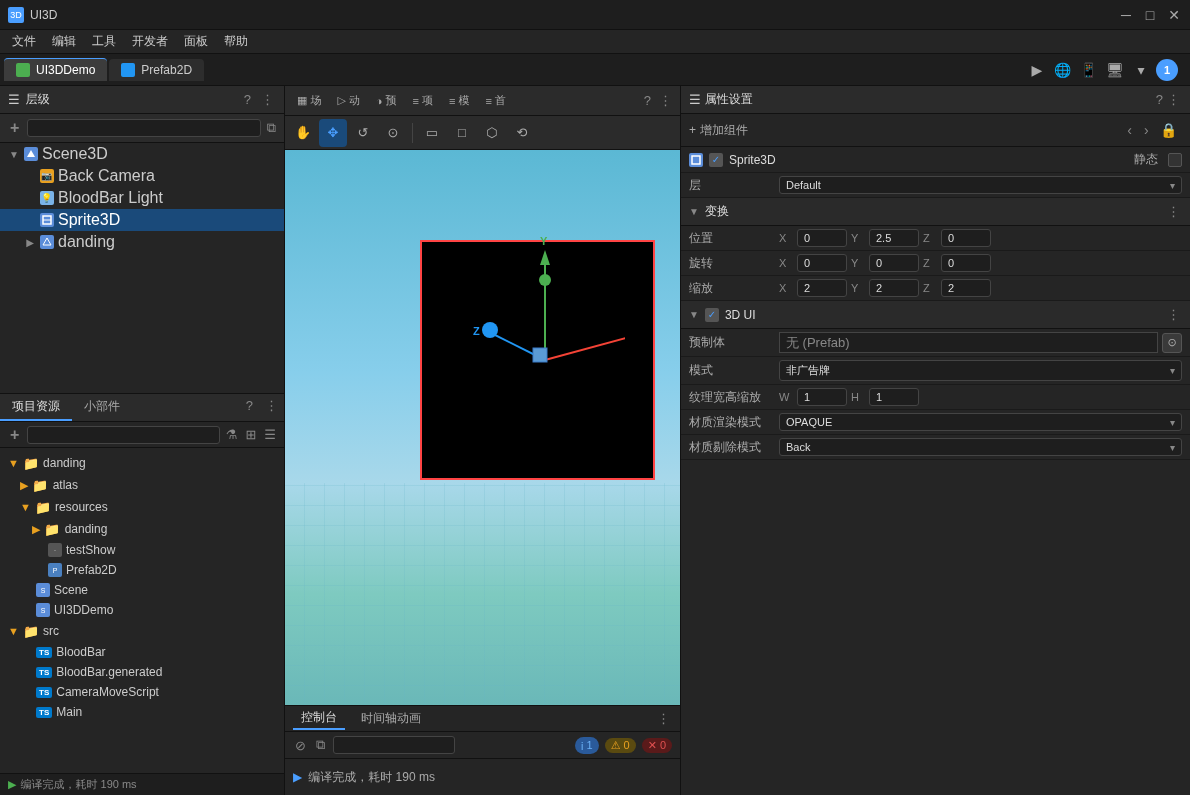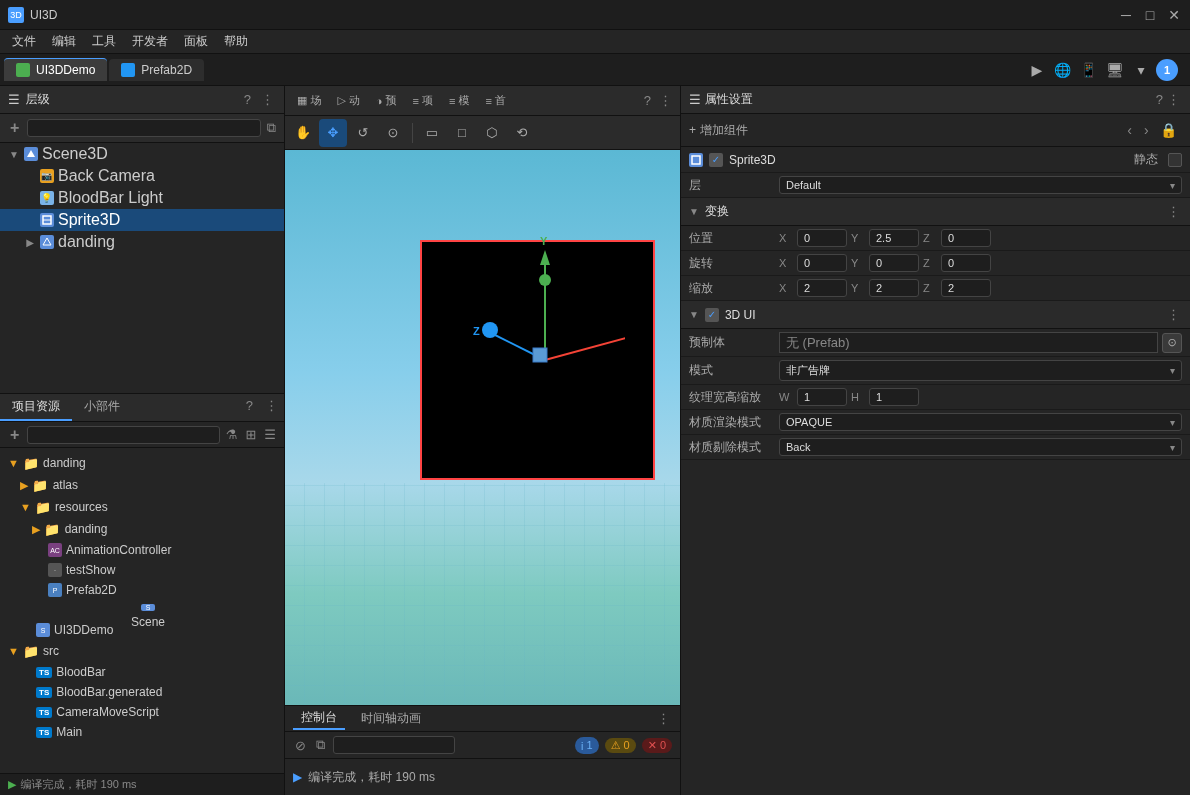--- a/index.html
+++ b/index.html
@@ -282,46 +282,39 @@
           <span class="folder-icon">📁</span>
           <span class="folder-label">resources</span>
         </div>
 
         <div class="asset-folder" style="padding-left:28px;">
           <span style="color:#e8a020; font-size:11px;">▶</span>
           <span class="folder-icon">📁</span>
           <span class="folder-label">danding</span>
         </div>
 
-        <div class="asset-file" style="padding-left:28px;">
-          <span style="width:12px;"></span>
-          <div class="file-icon" style="background:#7a4080;">
-              <span style="color:white;font-size:7px;">AC</span>
-            </div>
-          <span class="file-label">AnimationController</span>
-        </div>
 
         <div class="asset-file" style="padding-left:28px;">
           <span style="width:12px;"></span>
           <div class="file-icon" style="background:#555;">
               <span style="color:#aaa;font-size:9px;">·</span>
             </div>
           <span class="file-label">testShow</span>
         </div>
 
         <div class="asset-file" style="padding-left:28px;">
           <span style="width:12px;"></span>
           <div class="file-icon" style="background:#4a80c0;">
               <span style="color:white;font-size:7px;">P</span>
             </div>
           <span class="file-label">Prefab2D</span>
         </div>
 
 
-        <div class="asset-file" style="padding-left:16px;flex-direction:column;">
+        <div class="asset-file" style="padding-left:16px;">
           <span style="width:12px;"></span>
           <div class="file-icon" style="background:#5b8dd9;">
               <span style="color:white;font-size:7px;">S</span>
             </div>
           <span class="file-label">Scene</span>
         </div>
 
 
         <div class="asset-file" style="padding-left:16px;">
           <span style="width:12px;"></span>

